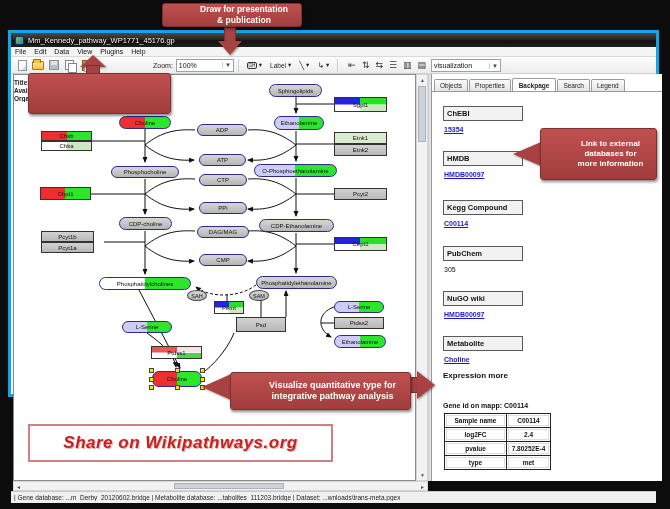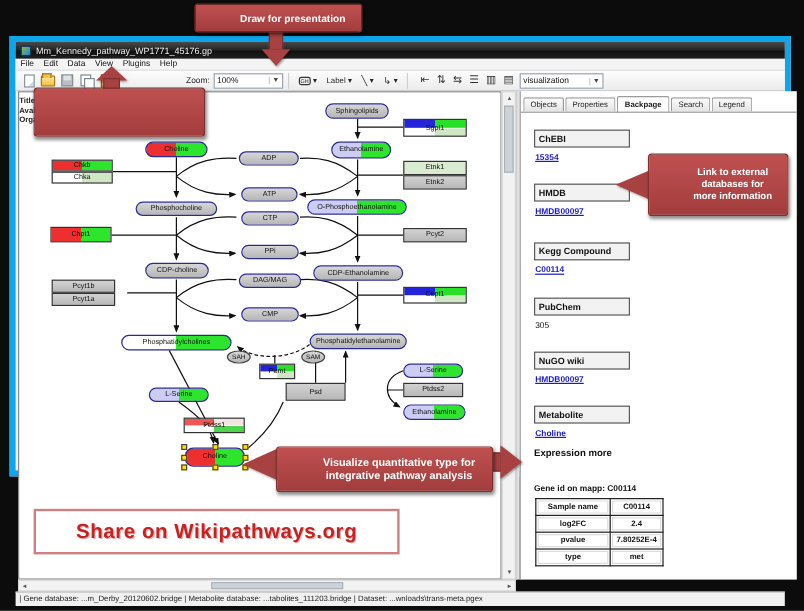--- a/index.html
+++ b/index.html
@@ -1,19 +1,19 @@
 <!DOCTYPE html>
 <html><head>
 <meta charset="utf-8">
 <style>
   * { margin:0; padding:0; box-sizing:border-box; }
   html,body { width:670px; height:509px; }
   body { background:#0c0c0c; font-family:"Liberation Sans", sans-serif; position:relative; overflow:hidden; }
 
-  .window { position:absolute; left:8px; top:30px; width:651px; height:367px; background:#f0f0f0; border:5px solid #0ea5e9; }
+  .window { position:absolute; left:8px; top:30px; width:651px; height:367px; background:#f0f0f0; border:3px solid #0ea5e9; }
 
   
   .titlebar { position:absolute; left:0; top:0; width:100%; height:14px;
     background:linear-gradient(180deg,#4a4a4a,#262626 45%,#111 55%,#202020); display:flex; align-items:center; gap:4px; padding:0 4px; }
   .appicon { width:9px; height:9px; border-radius:2px; background:linear-gradient(135deg,#7ec24a,#2a7fd4); border:1px solid #0e3a66; }
   .titletext { color:#f2f2f2; font-size:7.5px; white-space:nowrap; overflow:hidden; text-shadow:0 1px 1px #000; }
 
   
   .menubar { position:absolute; left:0; top:14px; width:100%; height:10px; background:#f4f4f4; border-bottom:1px solid #d9d9d9; display:flex; align-items:center; padding-left:4px; gap:8px; }
   .menubar span { font-size:7px; color:#111; }
@@ -95,21 +95,21 @@
       linear-gradient(90deg,#ee5555 0 50%,#f3e3e3 50% 100%) top left / 100% 50% no-repeat,
       linear-gradient(90deg,#ffffff 0 50%,#4ed54e 50% 100%) bottom left / 100% 50% no-repeat; }
   .handle { position:absolute; width:5px; height:5px; background:#ffe000; border:1px solid #444; z-index:5; }
 
   
   .callout { position:absolute; background:linear-gradient(180deg,#c05050,#a23d3d); border:1px solid #7e2f2f; border-radius:3px; color:#fff; font-weight:bold; text-align:center; z-index:30; box-shadow:1px 2px 3px rgba(0,0,0,.45); display:flex; flex-direction:column; justify-content:center; }
   .callout div { line-height:1.25;padding-left:24px; }
   .co-arrow { position:absolute; width:0; height:0; z-index:29; filter:drop-shadow(1px 1px 1px rgba(0,0,0,.4)); }
   .co-shaft { position:absolute; background:#a84242; border:1px solid #7e2f2f; z-index:29; }
   .sharebox { position:absolute; left:28px; top:424px; width:305px; height:38px; background:#fff; border:2px solid #d08080; z-index:25; display:flex; align-items:center; justify-content:center; }
-  .sharetext { color:#c52222; font-size:17px; font-weight:bold; text-shadow:1px 1px 0 #e8b0b0; letter-spacing:0.5px; }
+  .sharetext { color:#c52222; font-size:17px; font-weight:bold; font-style:italic; text-shadow:1px 1px 0 #e8b0b0; letter-spacing:0.5px; }
 </style>
 </head>
 <body>
 
 <div class="window">
 
   <div class="titlebar">
     <div class="appicon"></div>
     <div class="titletext">Mm_Kennedy_pathway_WP1771_45176.gp</div>
   </div>
@@ -332,20 +332,21 @@
       </table>
   </div>
 
   <div class="statusbar">
     <span>| Gene database: ...m_Derby_20120602.bridge | Metabolite database: ...tabolites_111203.bridge | Dataset: ...wnloads\trans-meta.pgex</span>
   </div>
 </div>
 
 <div class="callout" style="left:162px;top:3px;width:140px;height:24px;font-size:8.5px">
   <div>Draw for presentation</div>
+  <div>&amp; publication</div>
 </div>
 <div class="co-shaft" style="left:224px;top:27px;width:12px;height:15px"></div>
 <div class="co-arrow" style="left:218px;top:41px;border-left:12px solid transparent;border-right:12px solid transparent;border-top:14px solid #a84242"></div>
 
 <div class="co-arrow" style="left:80px;top:55px;border-left:13px solid transparent;border-right:13px solid transparent;border-bottom:12px solid #a84242"></div>
 <div class="co-shaft" style="left:86px;top:65px;width:14px;height:10px"></div>
 <div class="callout" style="left:28px;top:73px;width:143px;height:41px;font-size:9px">
 </div>
 
 <div class="co-arrow" style="left:513px;top:142px;border-top:12px solid transparent;border-bottom:12px solid transparent;border-right:28px solid #a84242"></div>

